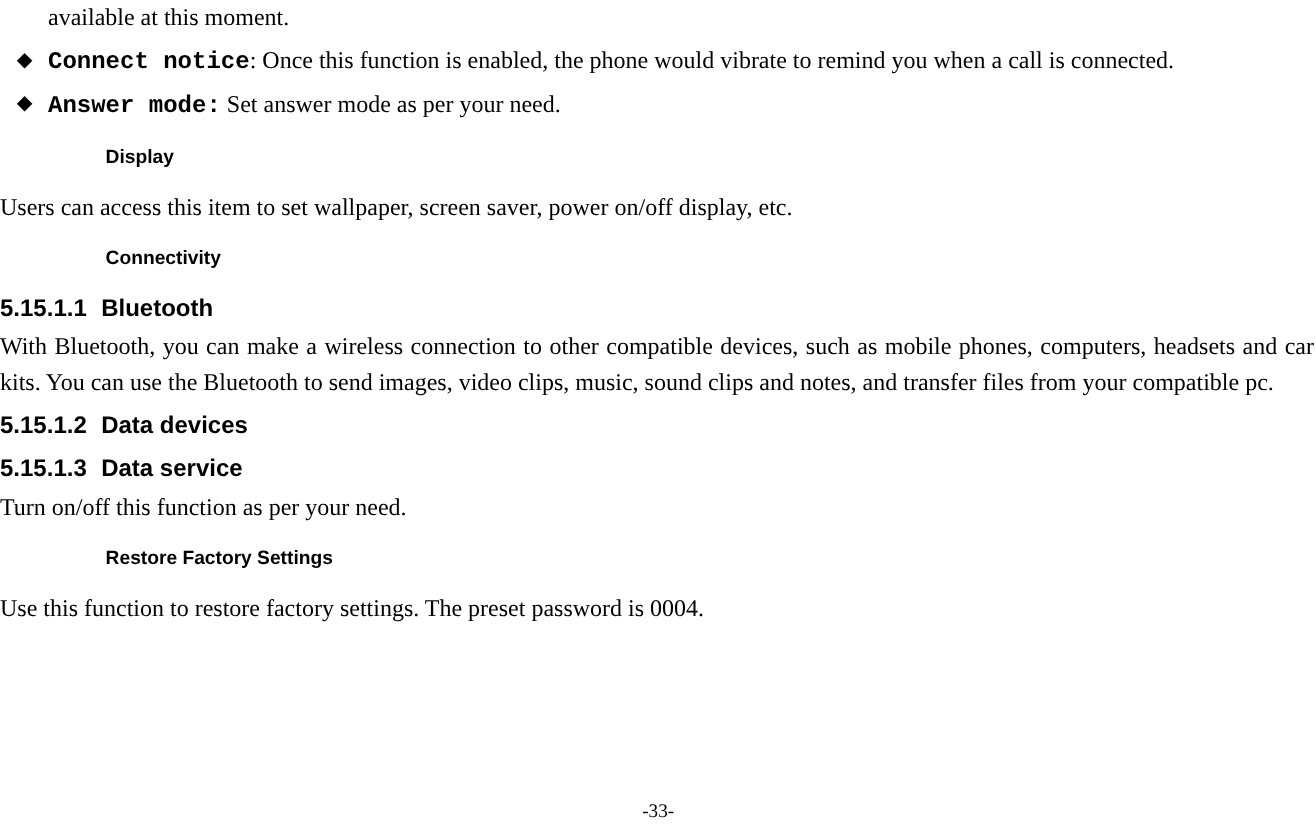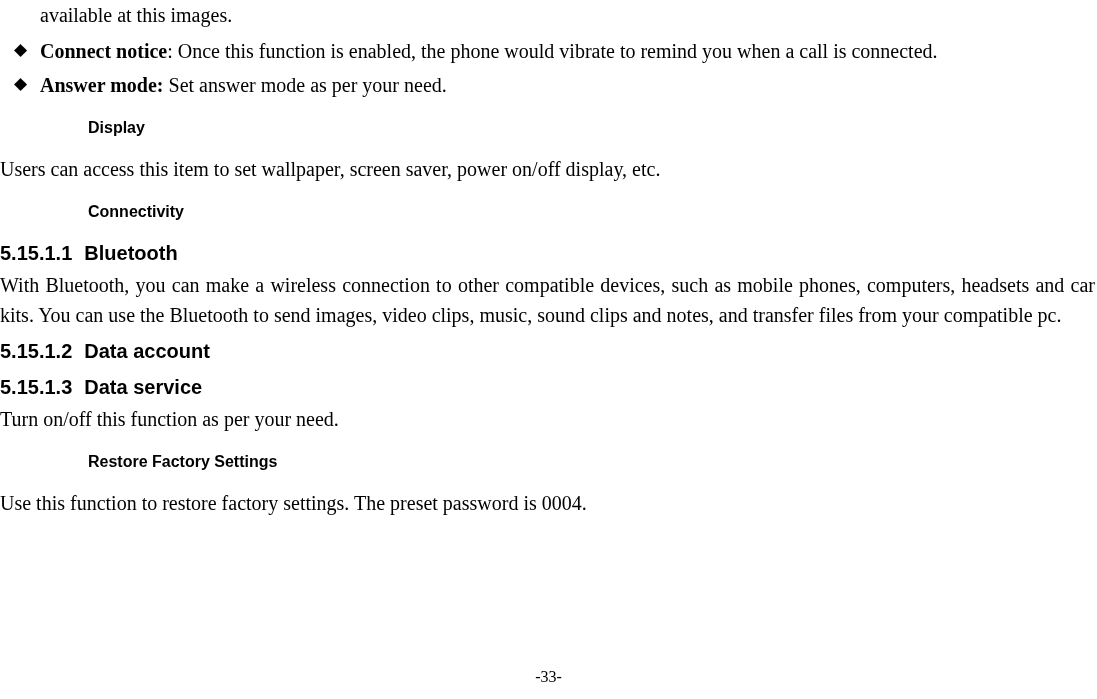--- a/index.html
+++ b/index.html
@@ -39,20 +39,21 @@
     }
     ul.diamond-list li::before {
       content: "◆";
       position: absolute;
       left: 14px;
       top: 1px;
       font-size: 17px;
     }
     .li-label {
       font-weight: bold;
+      font-family: Liberation Mono, monospace;
     }
     .section-heading {
       font-family: Arial, Helvetica, sans-serif;
       font-weight: bold;
       font-size: 16px;
       padding-left: 88px;
       margin-top: 16px;
       margin-bottom: 14px;
     }
     .body-text {
@@ -79,21 +80,21 @@
     }
     .bold-first {
       font-weight: bold;
     }
   </style>
 </head>
 <body>
 
 <div class="content">
 
-  <div class="fragment-line">available at this images.</div>
+  <div class="fragment-line">available at this moment.</div>
 
   <ul class="diamond-list">
     <li>
       <span class="li-label">Connect notice</span><span>: </span><span>Once this function is enabled, the phone would vibrate to remind you when a call is connected.</span>
     </li>
     <li>
       <span class="li-label">Answer mode:</span><span> </span><span>Set answer mode as per your need.</span>
     </li>
   </ul>
 
@@ -101,21 +102,21 @@
   <div class="body-text">Users can access this item to set wallpaper, screen saver, power on/off display, etc.</div>
 
   <div class="section-heading">Connectivity</div>
 
   <div class="sub-heading">
     <span class="sub-num">5.15.1.1</span><span>Bluetooth</span>
   </div>
   <div class="body-text">With Bluetooth, you can make a wireless connection to other compatible devices, such as mobile phones, computers, headsets and car kits. You can use the Bluetooth to send images, video clips, music, sound clips and notes, and transfer files from your compatible pc.</div>
 
   <div class="sub-heading">
-    <span class="sub-num">5.15.1.2</span><span>Data account</span>
+    <span class="sub-num">5.15.1.2</span><span>Data devices</span>
   </div>
 
   <div class="sub-heading">
     <span class="sub-num">5.15.1.3</span><span>Data service</span>
   </div>
   <div class="body-text">Turn on/off this function as per your need.</div>
 
   <div class="section-heading">Restore Factory Settings</div>
   <div class="body-text">Use this function to restore factory settings. The preset password is 0004.</div>
 

